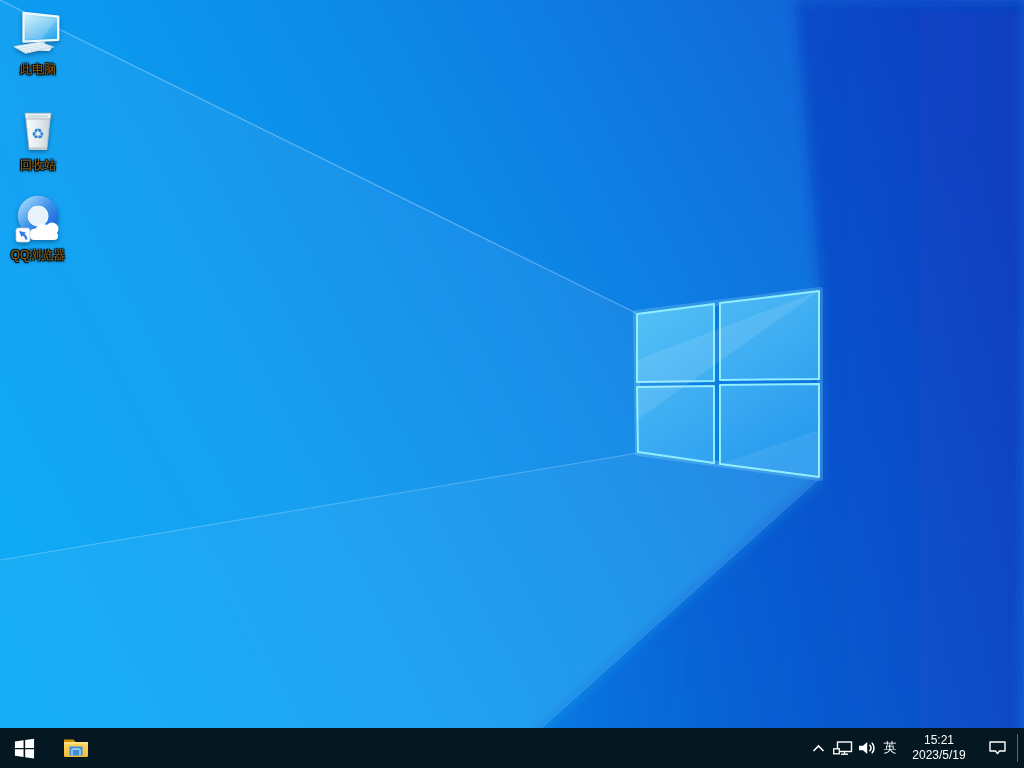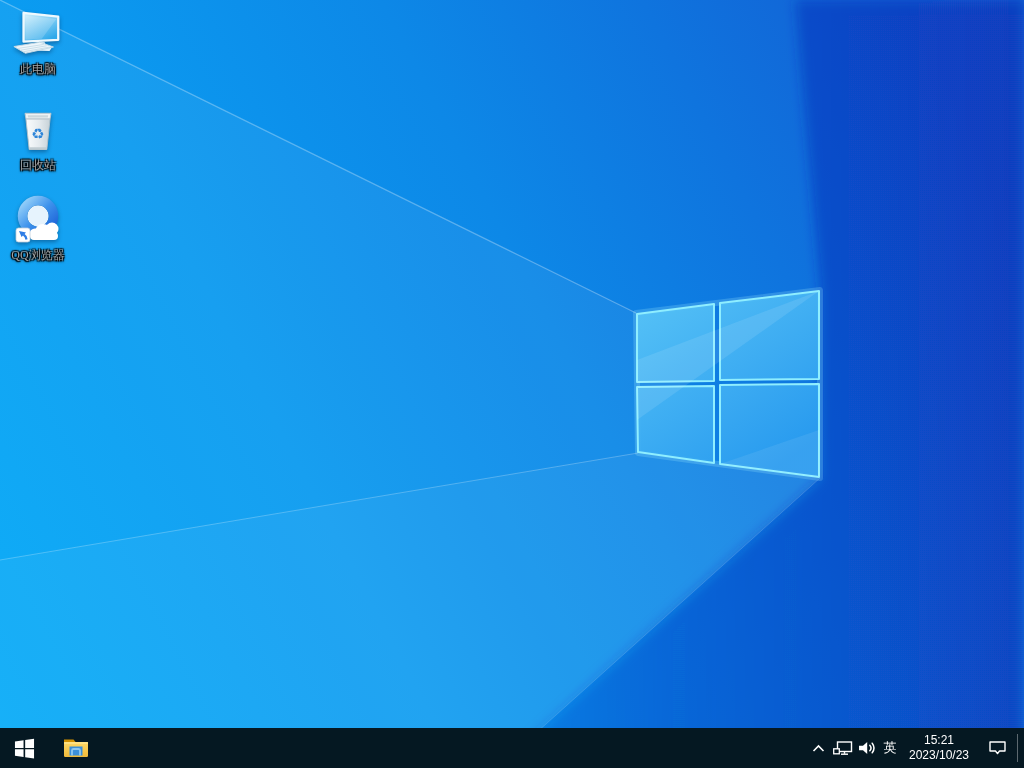--- a/index.html
+++ b/index.html
@@ -12,24 +12,23 @@
   
   #wallpaper{position:absolute;inset:0;display:block;}
   
   .dicon{
     position:absolute;left:0;width:76px;display:flex;flex-direction:column;
     align-items:center;cursor:default;padding-top:2px;border:1px solid transparent;
   }
   .icon-wrap{height:54px;display:flex;align-items:center;justify-content:center;}
   .icon-wrap svg{filter:drop-shadow(0 2px 2px rgba(0,25,60,.4));}
   .dlabel{
-    margin-top:1px;font-size:12px;line-height:15px;color:#a3a3a3;text-align:center;
+    margin-top:1px;font-size:12px;line-height:15px;color:#a16207;text-align:center;
     max-width:74px;
     text-shadow:1px 1px 1px #000,-1px -1px 1px #000,1px -1px 1px #000,-1px 1px 1px #000,0 1px 3px #000;
-    font-family:Liberation Serif, serif;
   }
   
   #taskbar{
     position:absolute;left:0;bottom:0;width:1024px;height:40px;
     background:#051822;display:flex;align-items:stretch;z-index:5;
   }
   .tb-btn{
     display:flex;align-items:center;justify-content:center;height:40px;
     background:transparent;border:none;padding:0;cursor:default;
   }
@@ -218,21 +217,21 @@
           <path d="M14.2,2.2 Q17.8,7 14.2,11.8" stroke="#ffffff" stroke-width="1.5" fill="none" stroke-linecap="round"></path>
         </svg>
       </button>
 
       <button class="tb-btn tray-btn" id="tray-ime">
         <span>英</span>
       </button>
 
       <button class="tb-btn tray-btn" id="tray-clock">
         <div>15:21</div>
-        <div>2023/10/23</div>
+        <div>2023/5/19</div>
       </button>
 
       <button class="tb-btn tray-btn" id="action-center">
         <svg width="19" height="16" viewBox="0 0 19 16">
           <path d="M2,2 H17 V11 H11.5 L9.5,13.6 L7.5,11 H2 Z" stroke="#ffffff" stroke-width="1.4" fill="none" stroke-linejoin="round"></path>
         </svg>
       </button>
 
       <div id="tb-divider"></div>
       <button class="tb-btn" id="show-desktop"></button>

